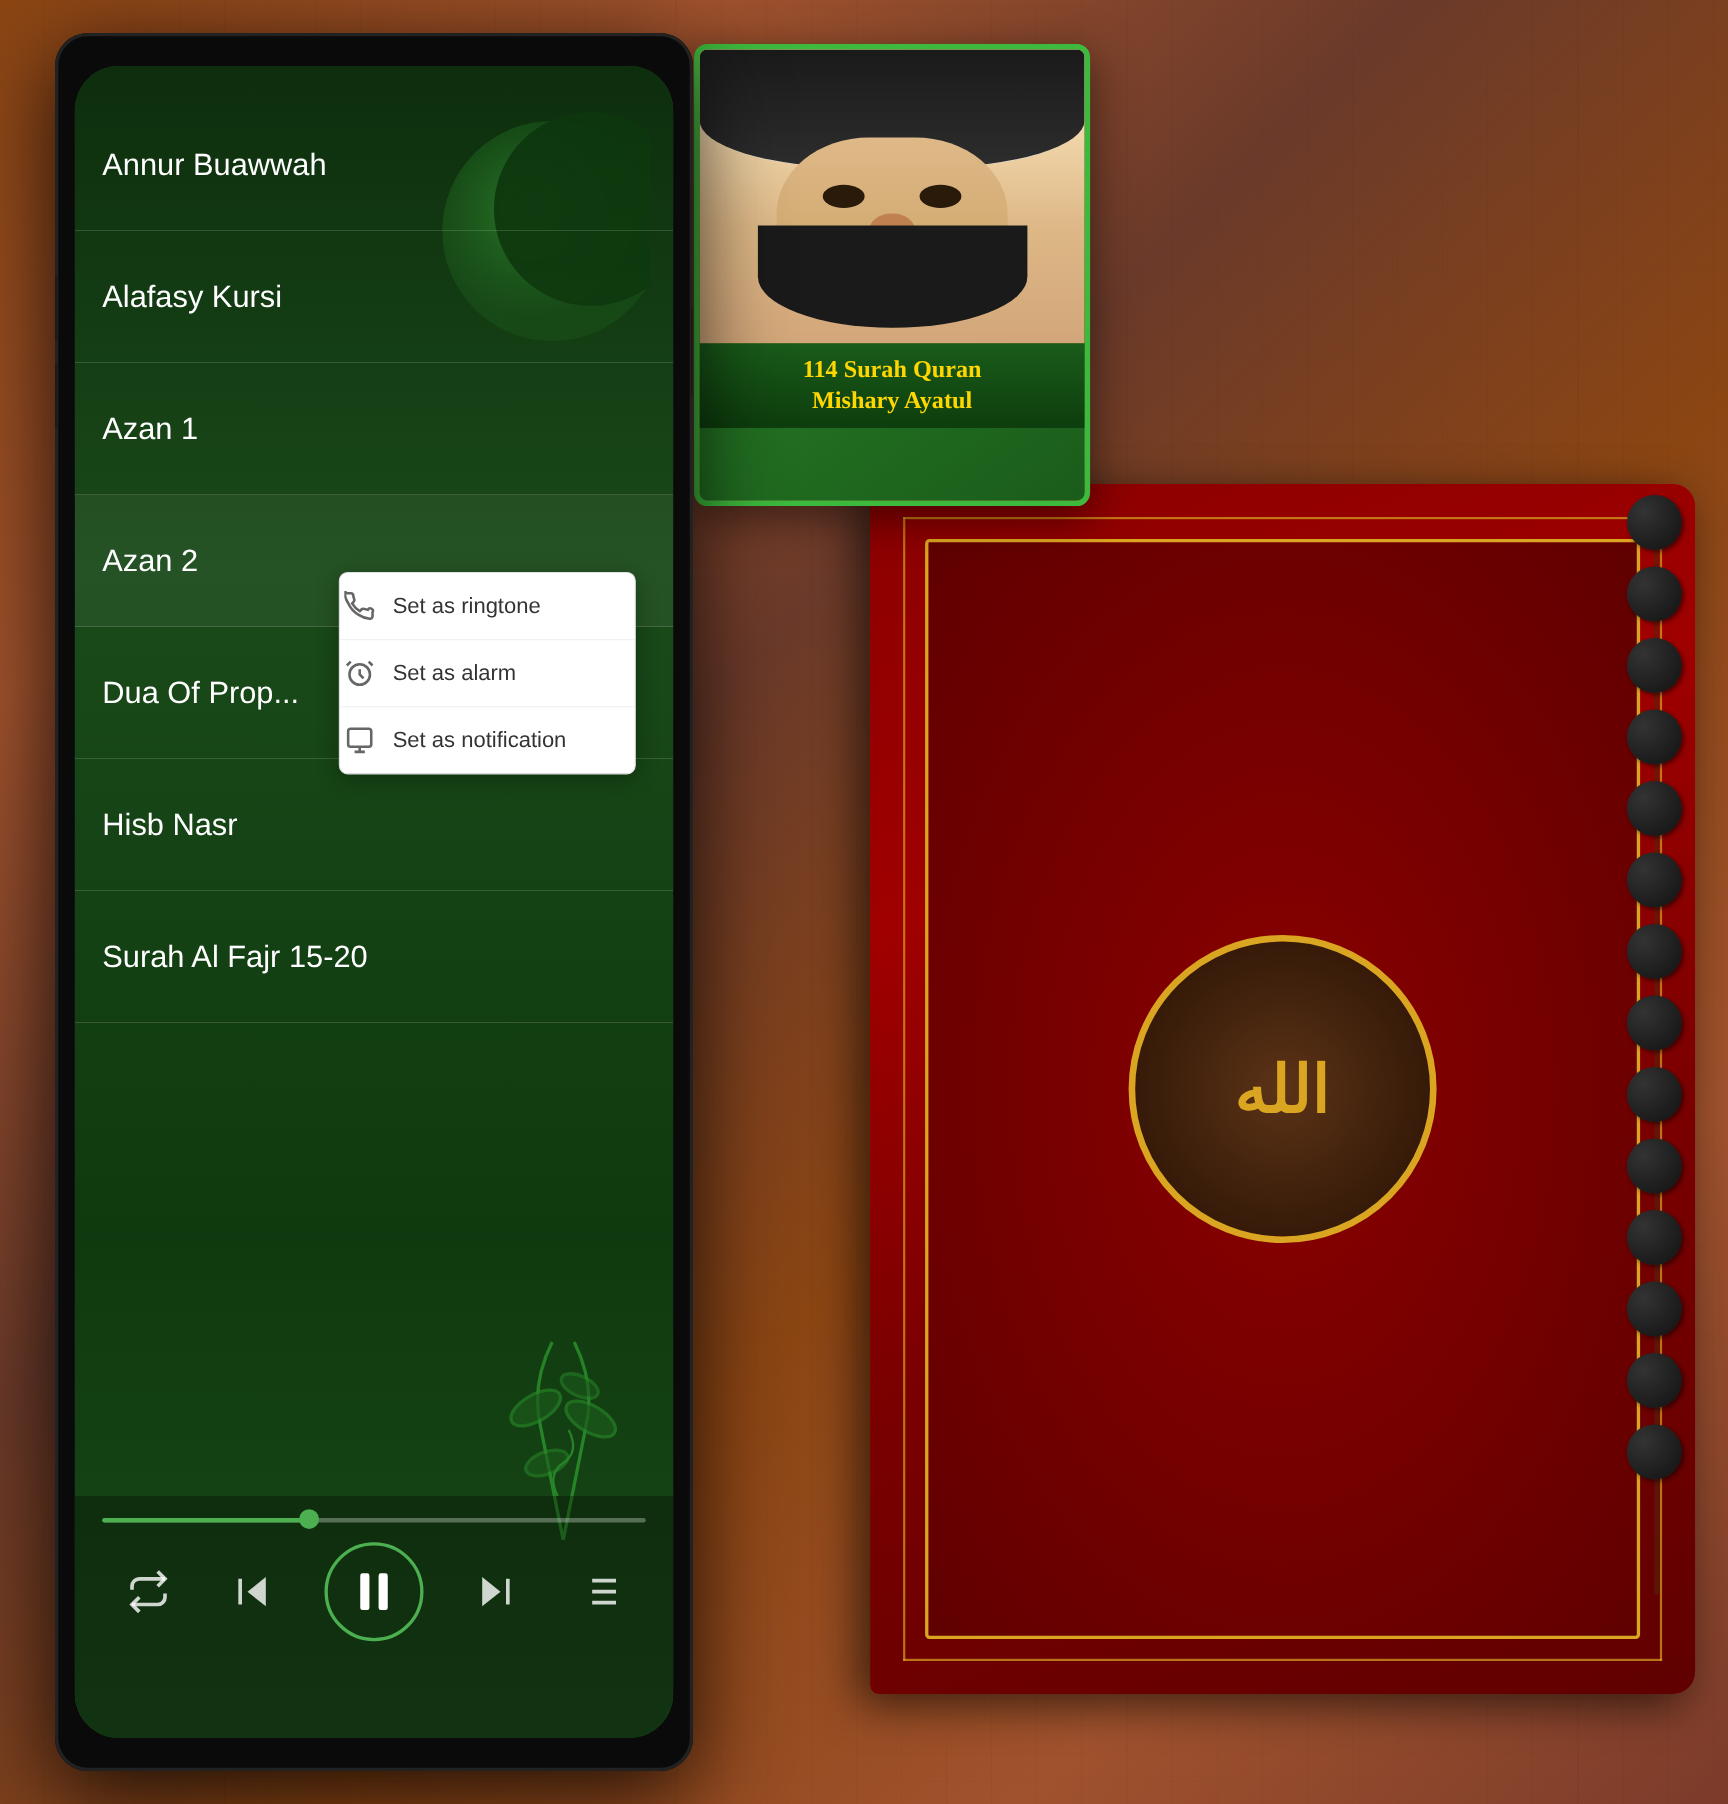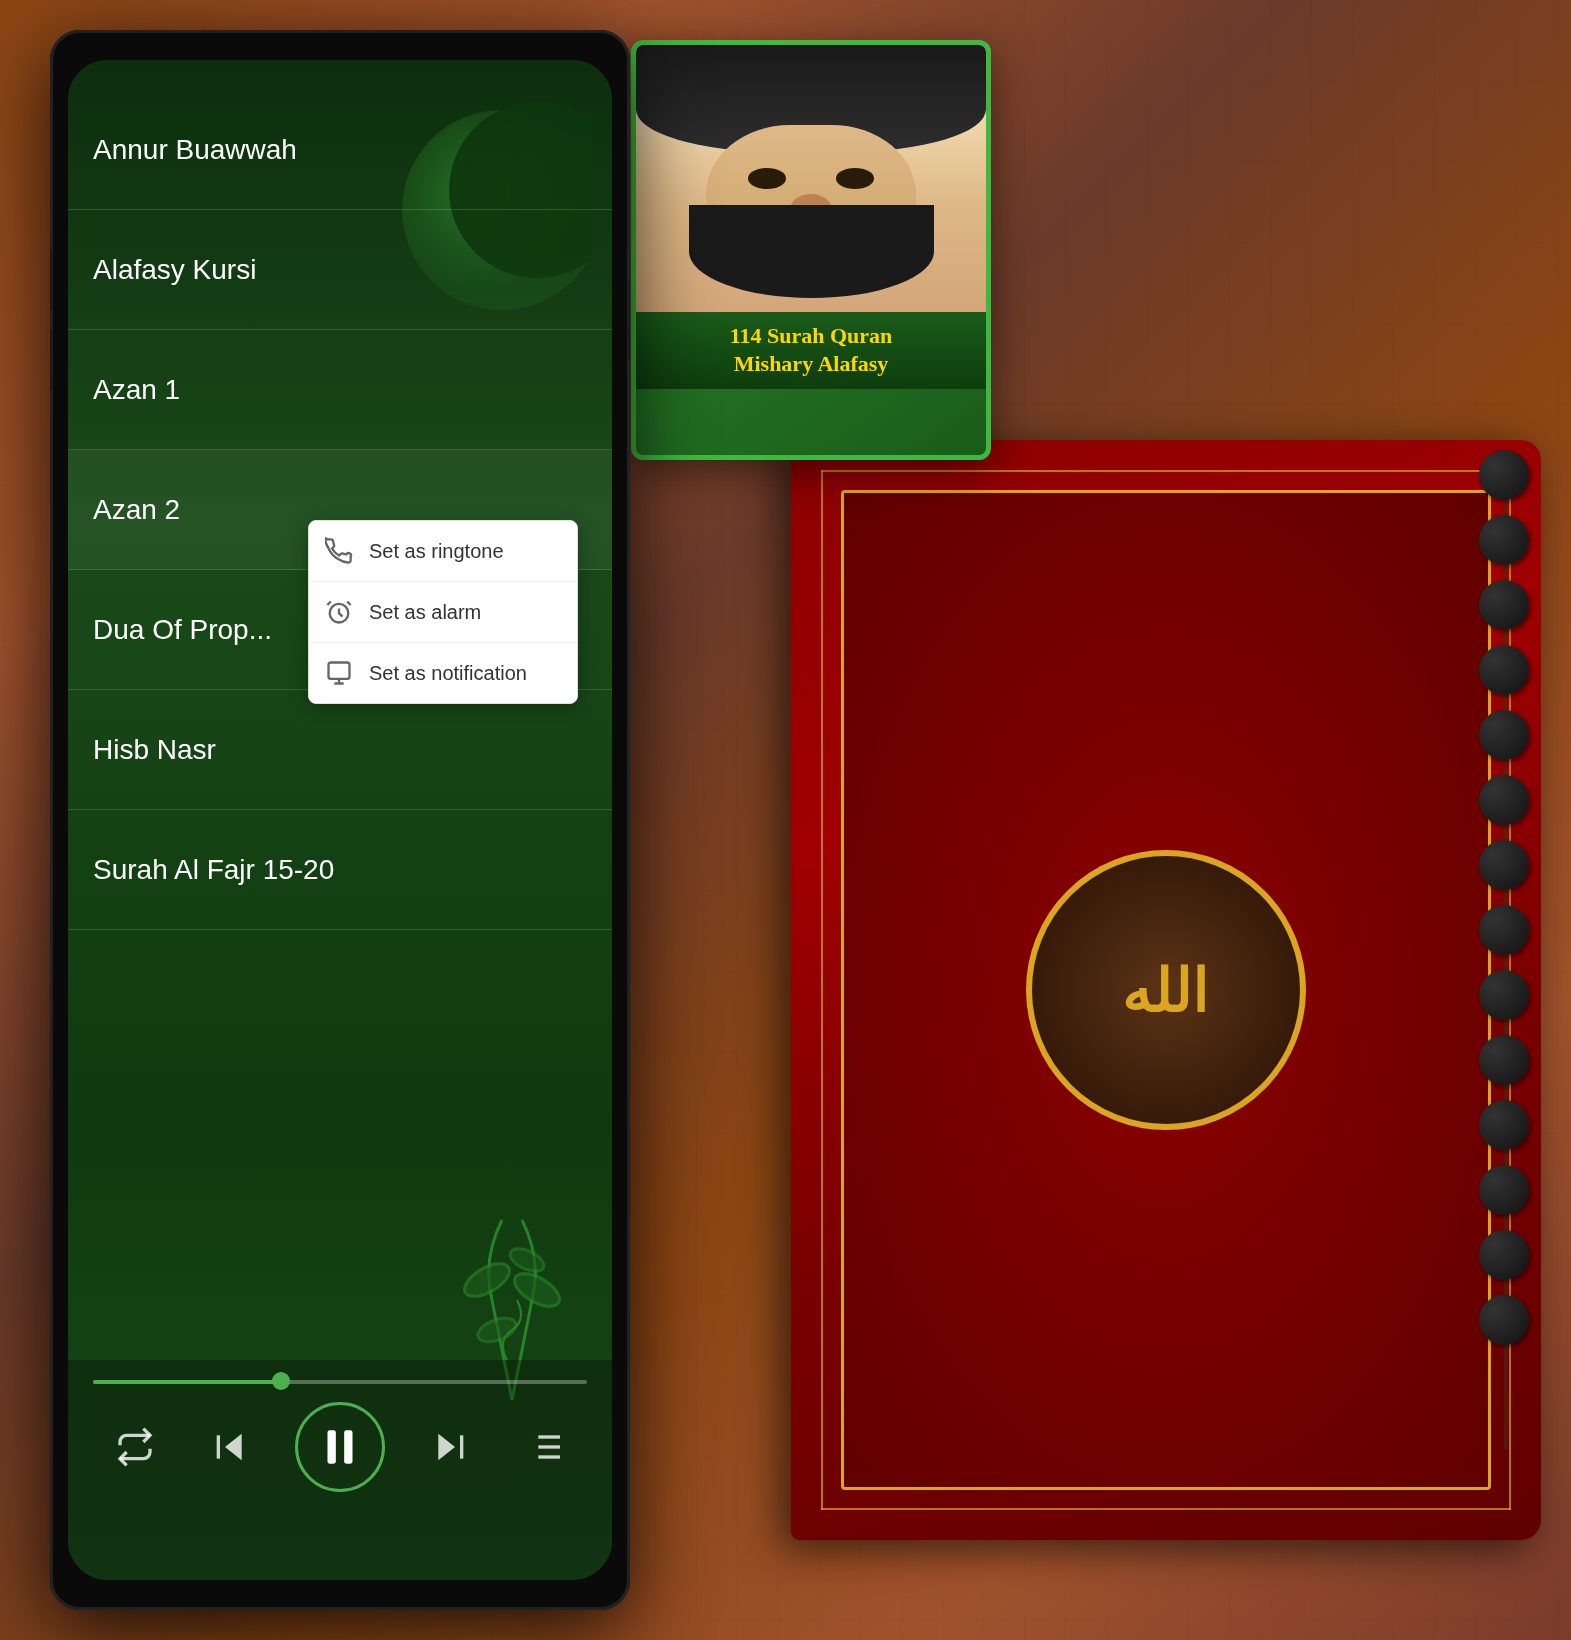--- a/index.html
+++ b/index.html
@@ -241,21 +241,21 @@
       border-radius: 8px;
       box-shadow: 0 4px 20px rgba(0,0,0,0.3);
       overflow: hidden;
       z-index: 100;
       border: 1px solid #e0e0e0;
     }
 
     .context-menu-item {
       display: flex;
       align-items: center;
-      padding: 14px 14px;
+      padding: 14px 2px;
       font-size: 20px;
       color: #333;
       cursor: pointer;
       border-bottom: 1px solid #f0f0f0;
     }
 
     .context-menu-item:last-child {
       border-bottom: none;
     }
 
@@ -421,21 +421,21 @@
 
         <div style="position:absolute;top:40%;left:40%;width:20%;height:18%;background:#c08050;border-radius:50%;"></div>
       </div>
 
       <div class="sheikh-beard"></div>
     </div>
   </div>
   <div class="app-icon-text">
     <div class="app-icon-title">
       <span>114 Surah Quran</span><br>
-      <span>Mishary Alafasy</span>
+      <span>Mishary Ayatul</span>
     </div>
   </div>
 </div>
 
 <div class="phone-mockup">
 
   <div style="position:absolute;right:-4px;top:250px;width:6px;height:80px;background:#1a1a1a;border-radius:0 3px 3px 0;"></div>
   <div style="position:absolute;left:-4px;top:220px;width:6px;height:60px;background:#1a1a1a;border-radius:3px 0 0 3px;"></div>
   <div style="position:absolute;left:-4px;top:300px;width:6px;height:60px;background:#1a1a1a;border-radius:3px 0 0 3px;"></div>
 

